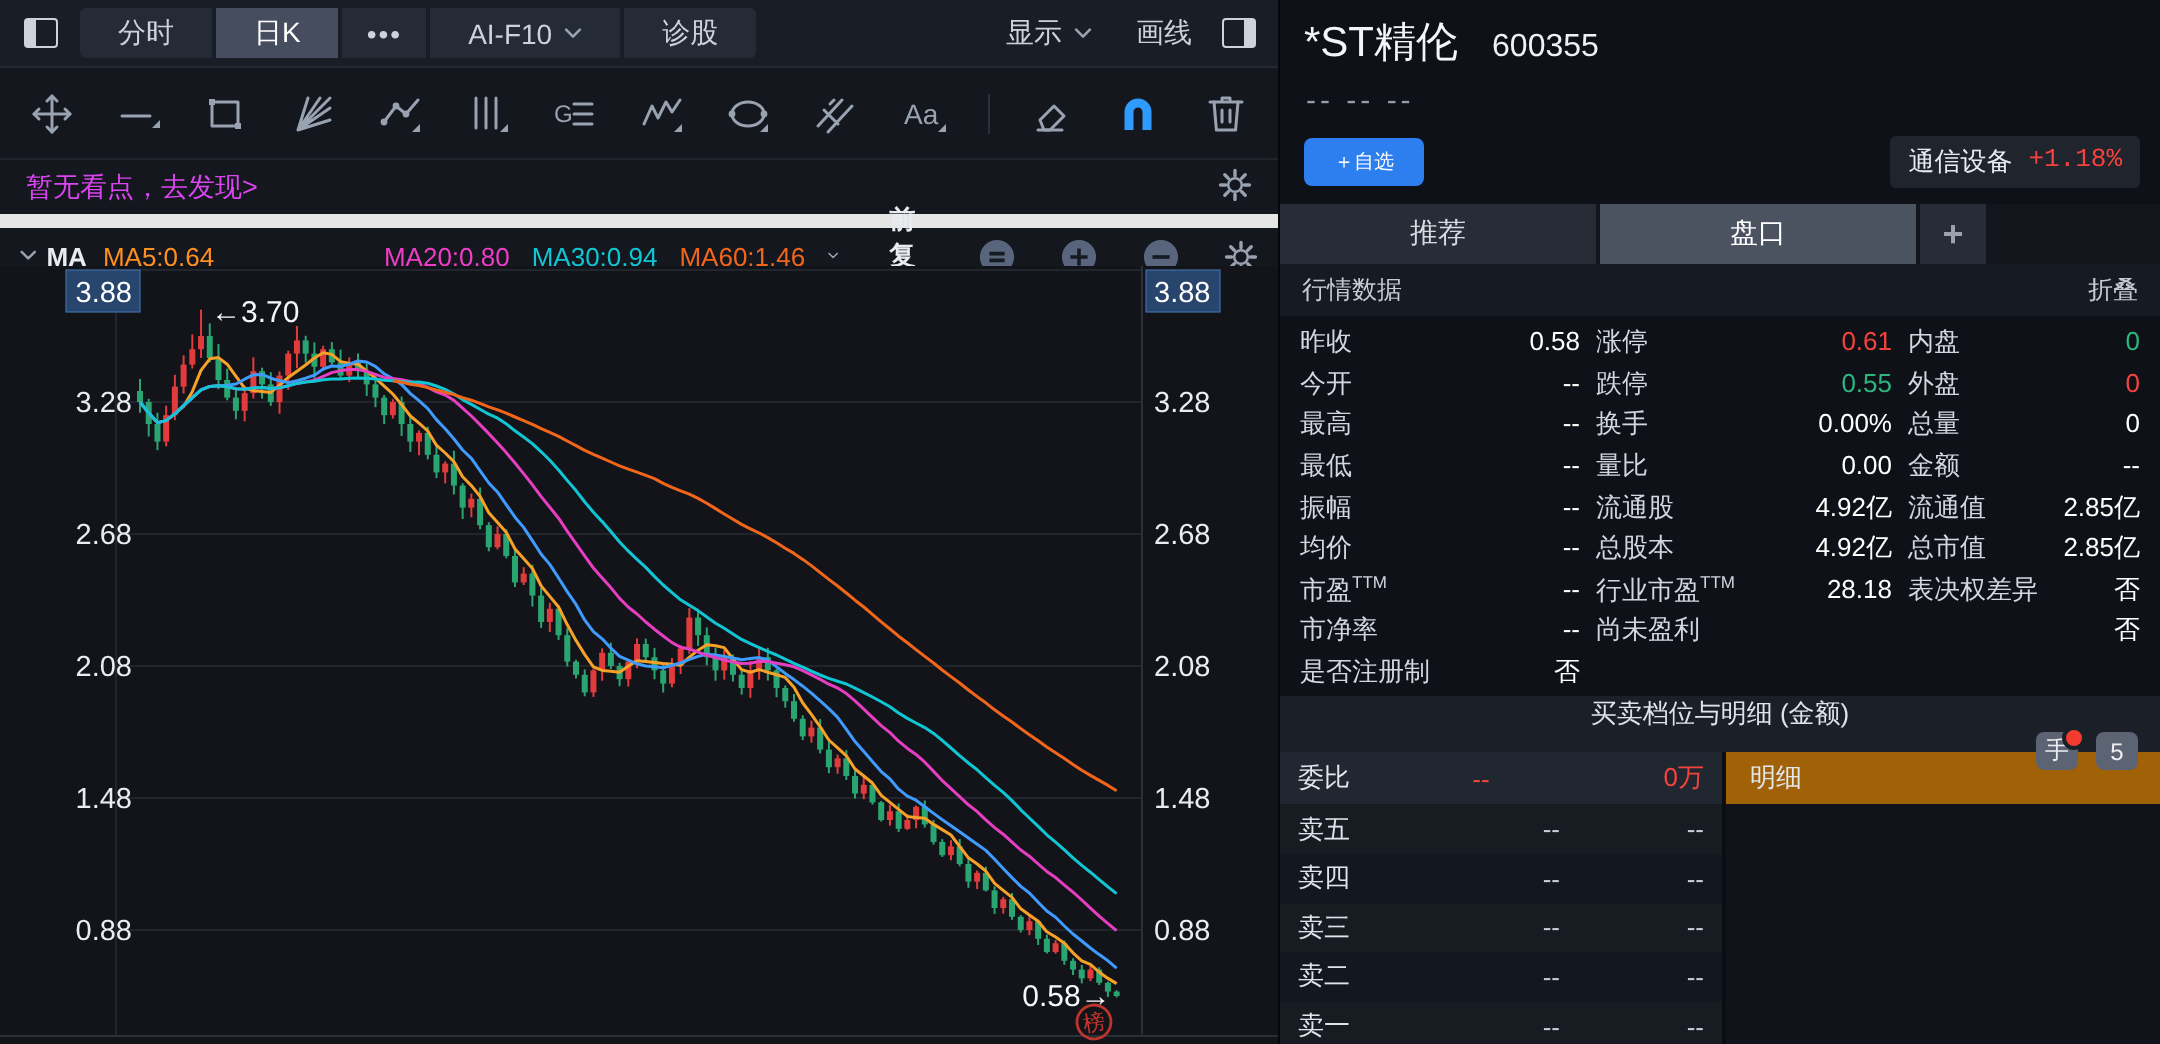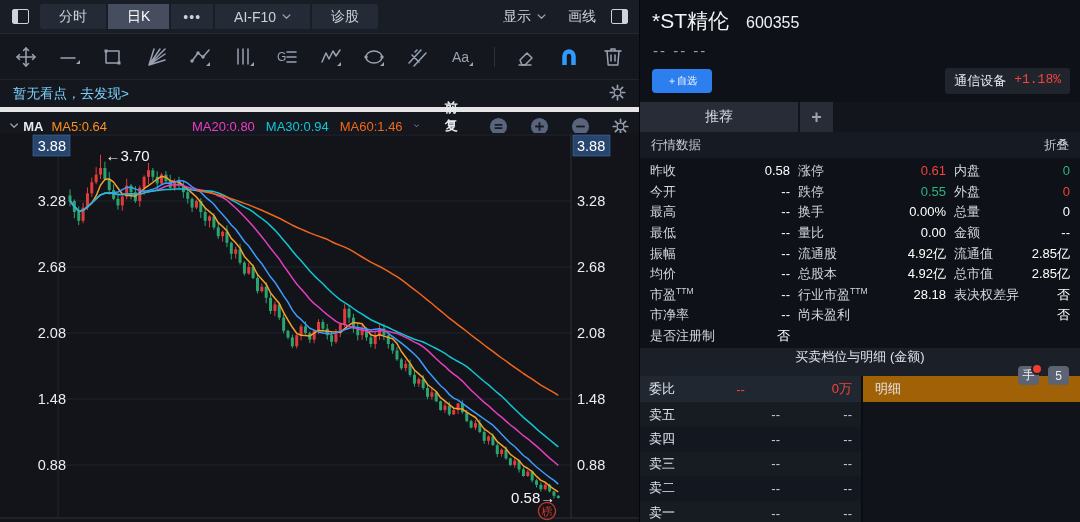--- a/index.html
+++ b/index.html
@@ -18,21 +18,21 @@
   .tb-seg.active{background:#454d5e;color:#ffffff;}
   .tb-seg.dots{padding:0 12px;letter-spacing:1px;}
   .spacer{flex:1;}
   .tb-text{color:#ccd1da;font-size:14px;margin:0 11px;display:flex;align-items:center;gap:6px;cursor:pointer;white-space:nowrap;}
   .chev{width:9px;height:6px;}
   
   .draw-toolbar{height:45px;display:flex;align-items:center;padding:0 14px;gap:19px;border-bottom:1px solid #20242d;background:#14171e;}
   .dt-ico{width:26px;height:26px;display:flex;align-items:center;justify-content:center;cursor:pointer;position:relative;}
   .dt-div{width:1px;height:20px;background:#2b303b;}
   
-  .insight-bar{height:27px;display:flex;align-items:center;padding:0 13px;color:#7dd3fc;font-size:13.5px;border-bottom:5px solid #e5e5e5;background:#14171e;gap:32px;}
+  .insight-bar{height:27px;display:flex;align-items:center;padding:0 13px;color:#d946ef;font-size:13.5px;border-bottom:7px solid #e5e5e5;background:#14171e;gap:32px;}
   .insight-bar .gear{margin-left:auto;}
   
   .ma-bar{height:28px;display:flex;align-items:center;padding:0 10px;font-size:13px;background:#14171e;}
   .ma-name{color:#e8ebf1;margin:0 8px 0 5px;font-weight:bold;}
   .ma-item{margin-right:11px;}
   .ma-right{margin-left:auto;display:flex;align-items:center;gap:22px;}
   .adjust-label{color:#e8ebf1;font-weight:bold;margin-left:4px;}
   .circ-btn{cursor:pointer;display:flex;}
   .chart-wrap{position:absolute;left:0;top:133px;width:639px;height:389px;background:#121419;}
   .chart-wrap svg{display:block;}
@@ -549,20 +549,21 @@
     <div class="rp-dashes">--  --  --</div>
     <div class="rp-action">
       <span class="watch-btn">＋自选</span>
       <span class="industry-badge">
         <span class="ind-name">通信设备</span>
         <span class="ind-chg">+1.18%</span>
       </span>
     </div>
     <div class="rp-tabs">
       <div class="rp-tab">推荐</div>
+      <div class="rp-tab active">盘口</div>
       <div class="rp-tab add">+</div>
       <div class="rp-tab-fill"></div>
     </div>
     <div class="quote-head">
       <span>行情数据</span>
       <span>折叠</span>
     </div>
     <div class="quote-grid">
         <div class="qrow">
           <div class="qcell c1">

